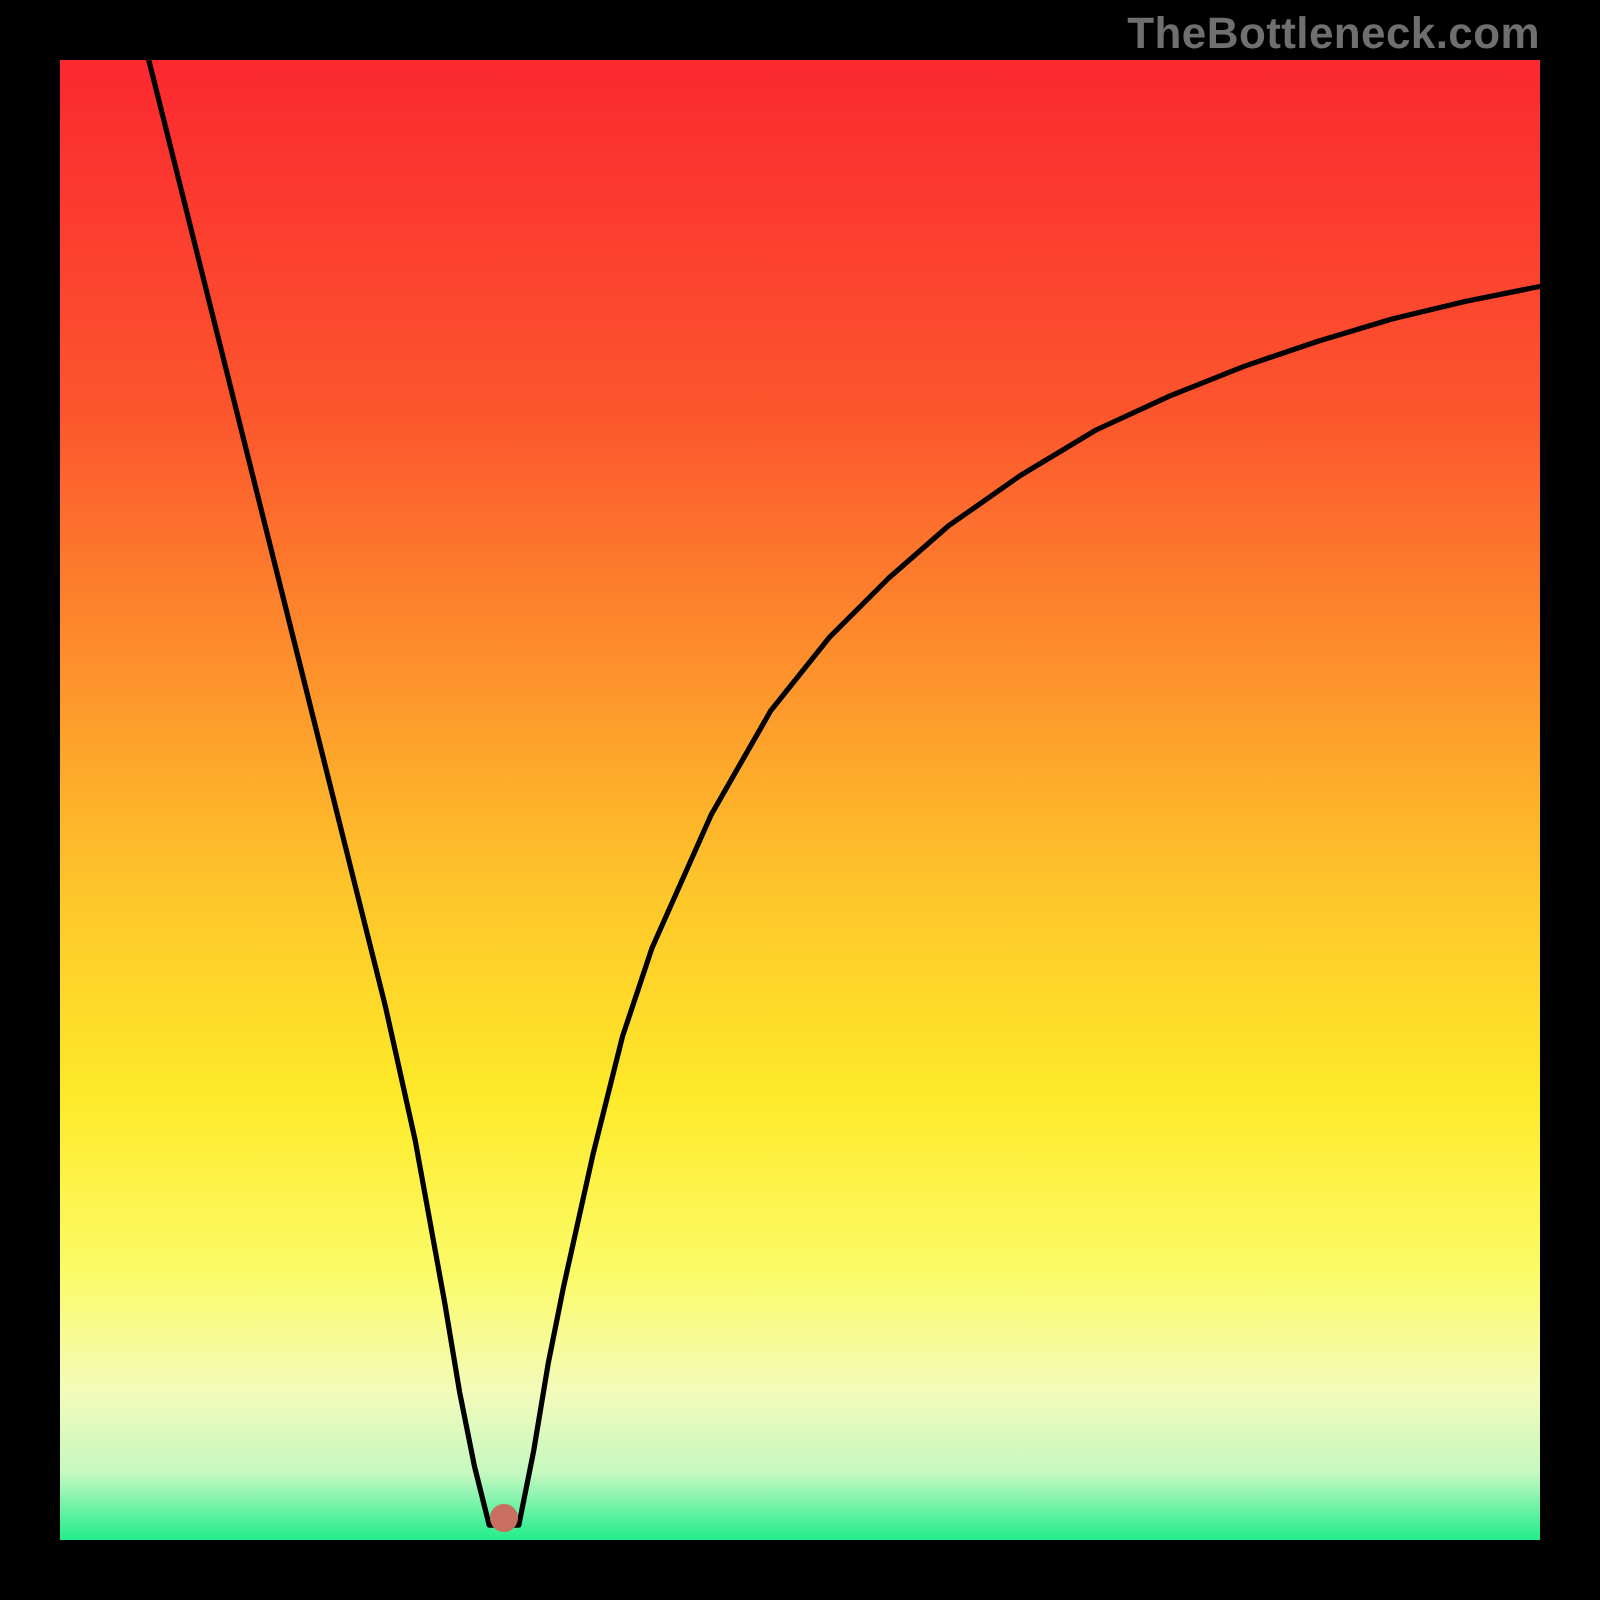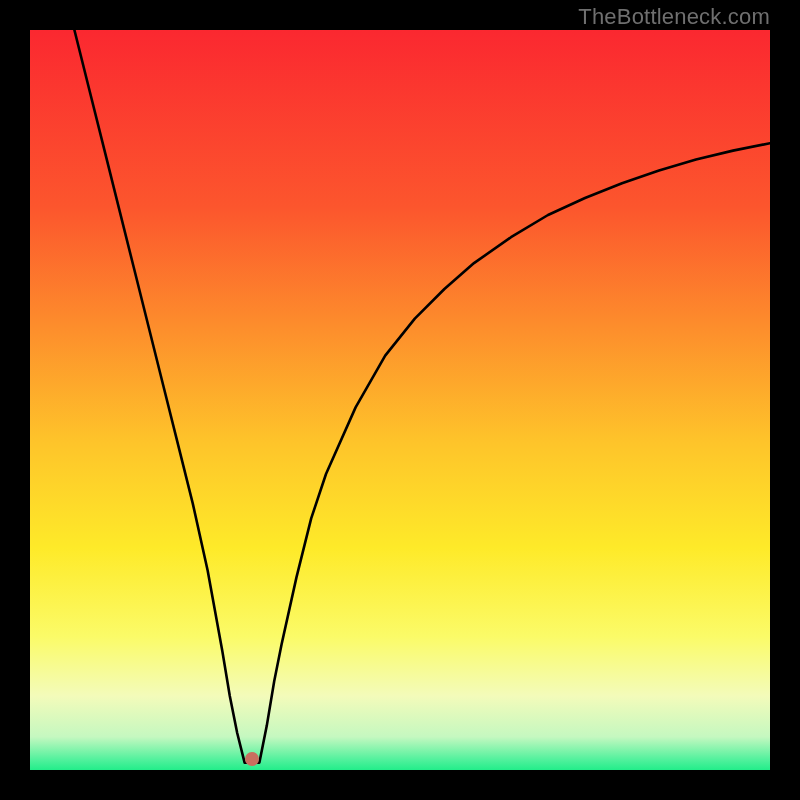--- a/index.html
+++ b/index.html
@@ -25,21 +25,21 @@
     top: 0;
     width: 740px;
     height: 740px;
   }
   .watermark {
     position: absolute;
     top: 4px;
     right: 30px;
     color: #6f6f6f;
     font-size: 22px;
-    font-weight: 400;
+    font-weight: 700;
     letter-spacing: 0.2px;
   }
   .dot {
     position: absolute;
     width: 14px;
     height: 14px;
     border-radius: 50%;
     transform: translate(-50%, -50%);
   }
 </style>

